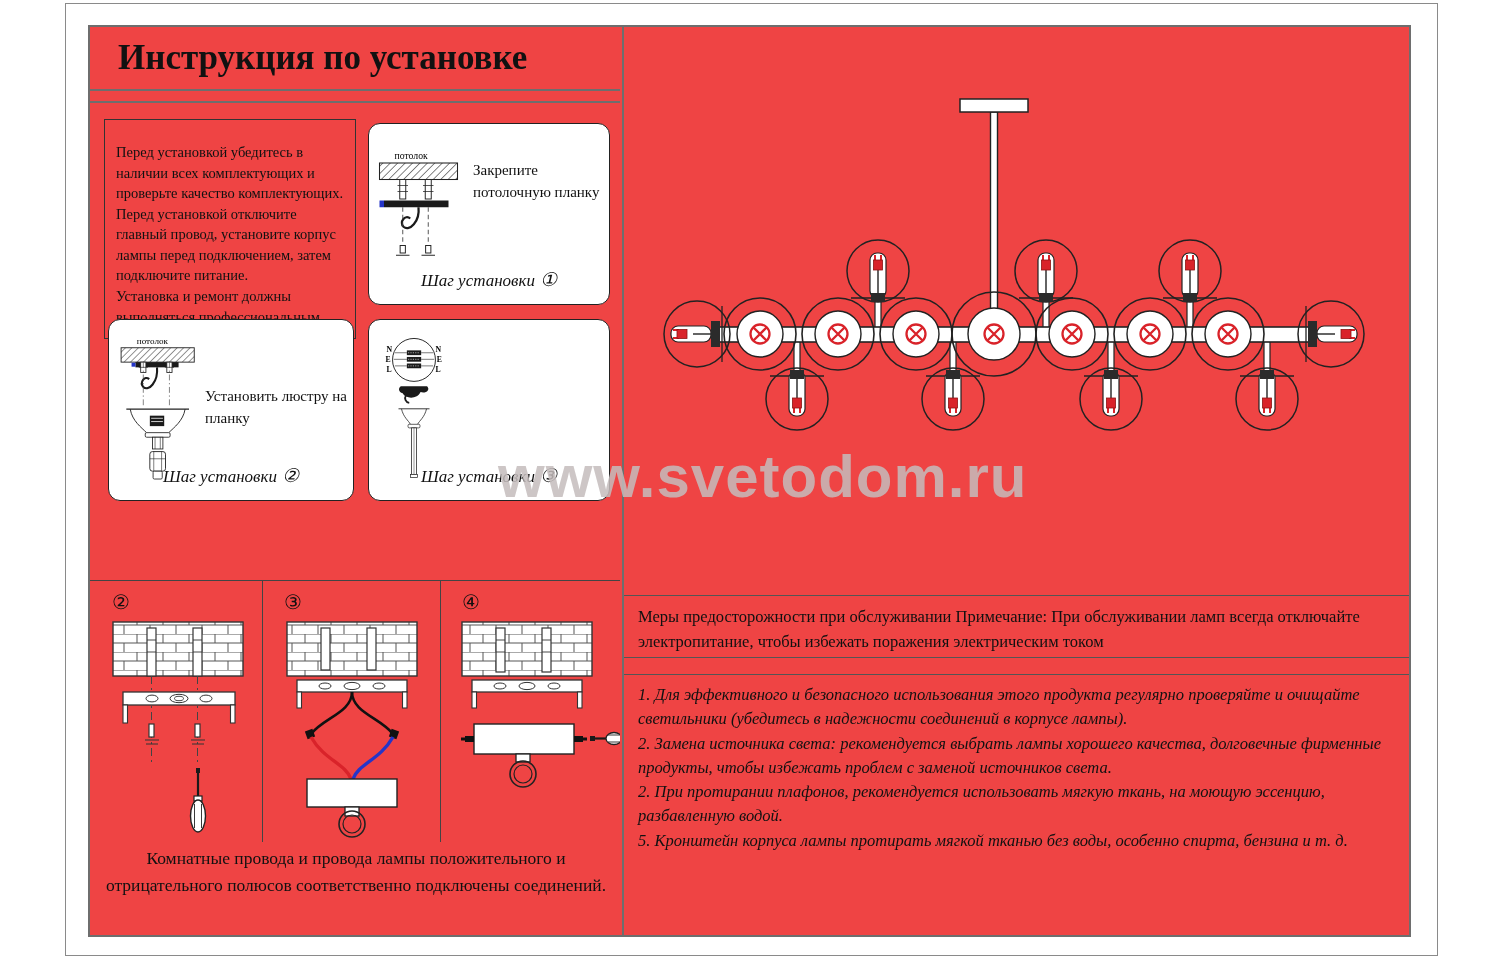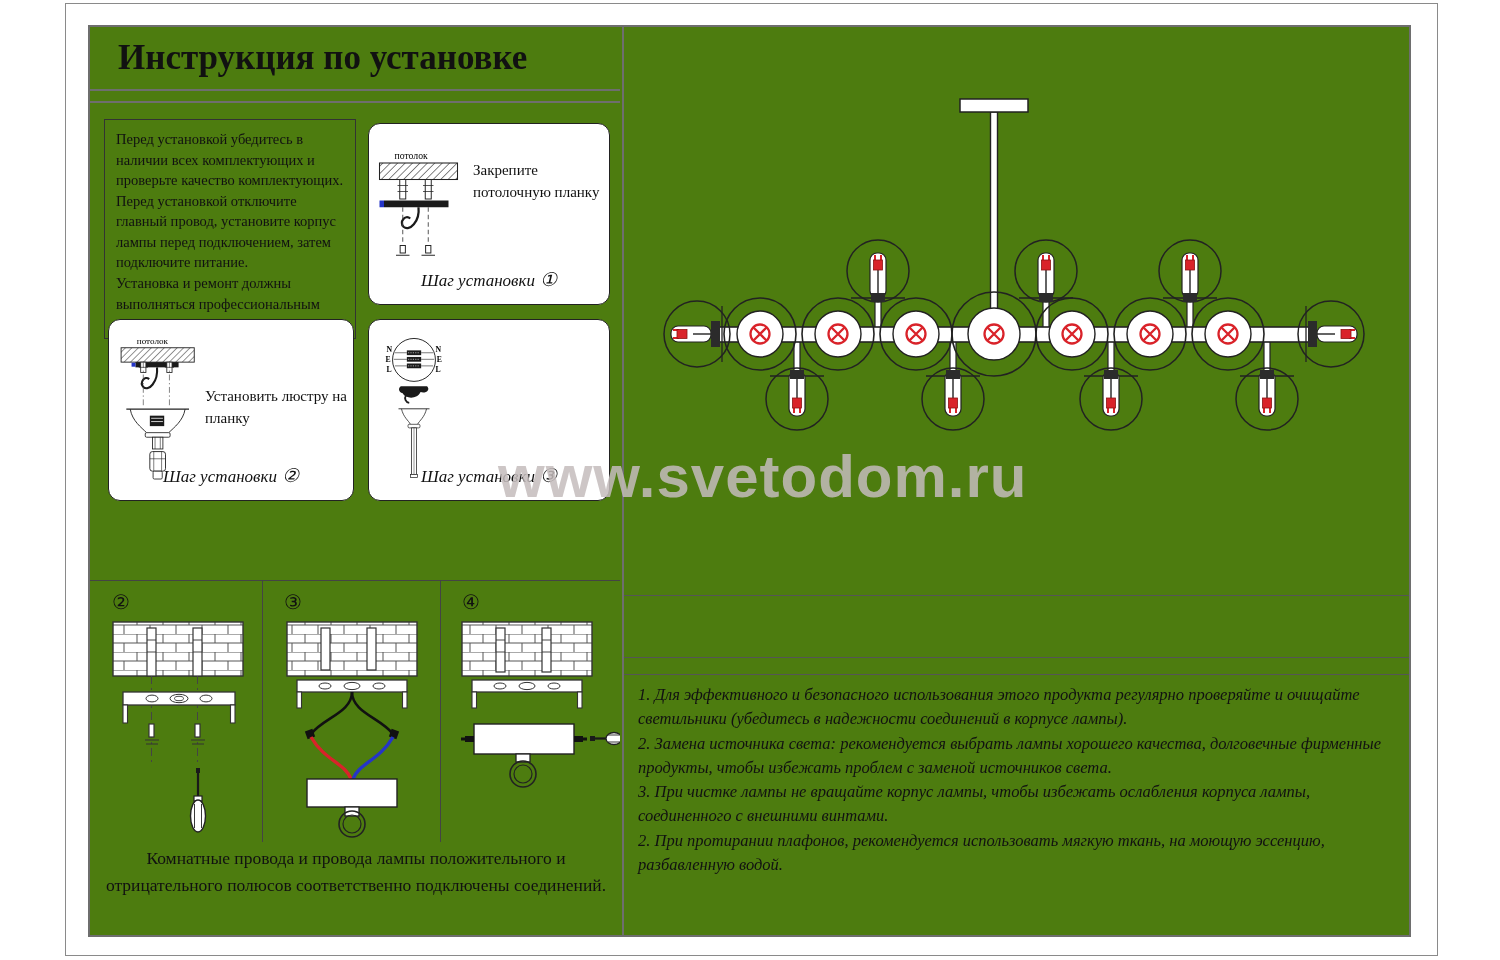--- a/index.html
+++ b/index.html
@@ -1,27 +1,27 @@
 <!DOCTYPE html>
 <html><head>
 <meta charset="utf-8">
 <style>
   html,body{margin:0;padding:0;background:#fff;}
   .page{position:relative;width:1500px;height:960px;background:#fff;overflow:hidden;
         font-family:"Liberation Serif",serif;color:#111;}
   .abs{position:absolute;}
   .outer-border{left:65px;top:3px;width:1371px;height:951px;border:1px solid #8a8a8a;}
-  .main-box{left:88px;top:25px;width:1319px;height:908px;border:2px solid #6e6e6e;background:#4d7c0f;}
+  .main-box{left:88px;top:25px;width:1319px;height:908px;border:2px solid #6e6e6e;background:#ef4444;}
   .vdivider-main{left:532px;top:0;width:0;height:100%;border-left:2px solid #6e6e6e;}
   
   .title-block{left:0;top:0;width:530px;height:64px;border-bottom:2px solid #6e6e6e;
                font-size:35px;font-weight:600;line-height:62px;padding-left:28px;box-sizing:border-box;}
   .title-rule2{left:0;top:74px;width:530px;height:0;border-top:2px solid #6e6e6e;}
   .warning-box{left:14px;top:92px;width:252px;height:220px;border:1.5px solid #333;
-               padding:9px 11px;box-sizing:border-box;font-size:14.5px;line-height:1.42;}
+               padding:22px 11px;box-sizing:border-box;font-size:14.5px;line-height:1.42;}
   .warning-box p{margin:0;}
   .stepbox{border:1.5px solid #222;border-radius:12px;background:#fff;box-sizing:border-box;}
   .step1{left:278px;top:96px;width:242px;height:182px;}
   .step2{left:18px;top:292px;width:246px;height:182px;}
   .step3{left:278px;top:292px;width:242px;height:182px;}
   .step-caption{position:absolute;font-size:15px;line-height:1.45;}
   .step-label{position:absolute;left:0;right:0;bottom:13px;text-align:center;font-size:17px;font-style:italic;}
   .step-label .num{font-size:19px;padding-left:5px;}
   .section-line{left:0;top:553px;width:530px;height:0;border-top:1.5px solid #444;}
   .pdiv1{left:172px;top:553px;height:262px;width:0;border-left:1.5px solid #444;}
@@ -334,25 +334,26 @@
       <use href="#gFront" transform="translate(130,245)"></use>
       <use href="#gFront" transform="translate(208,245)"></use>
       <use href="#gFront" transform="translate(286,245)"></use>
       <use href="#gFrontBig" transform="translate(364,245)"></use>
       <use href="#gFront" transform="translate(442,245)"></use>
       <use href="#gFront" transform="translate(520,245)"></use>
       <use href="#gFront" transform="translate(598,245)"></use>
     </svg>
 
     <div class="abs r-line1"></div>
+    <div class="abs safety">Меры предосторожности при обслуживании Примечание: При обслуживании ламп всегда отключайте электропитание, чтобы избежать поражения электрическим током</div>
     <div class="abs r-line2"></div>
     <div class="abs r-line3"></div>
 
     <div class="abs notes">
       <p>1. Для эффективного и безопасного использования этого продукта регулярно проверяйте и очищайте светильники (убедитесь в надежности соединений в корпусе лампы).</p>
       <p>2. Замена источника света: рекомендуется выбрать лампы хорошего качества, долговечные фирменные продукты, чтобы избежать проблем с заменой источников света.</p>
-      <p>3. При чистке лампы не вращайте корпус лампы, чтобы избежать ослабления корпуса лампы, соединенного с внешними винтами.</p>
       <p>2. При протирании плафонов, рекомендуется использовать мягкую ткань, на моющую эссенцию, разбавленную водой.</p>
+      <p>5. Кронштейн корпуса лампы протирать мягкой тканью без воды, особенно спирта, бензина и т. д.</p>
     </div>
   </div>
 
   <div class="abs watermark">www.svetodom.ru</div>
 </div>
 
 </body></html>

